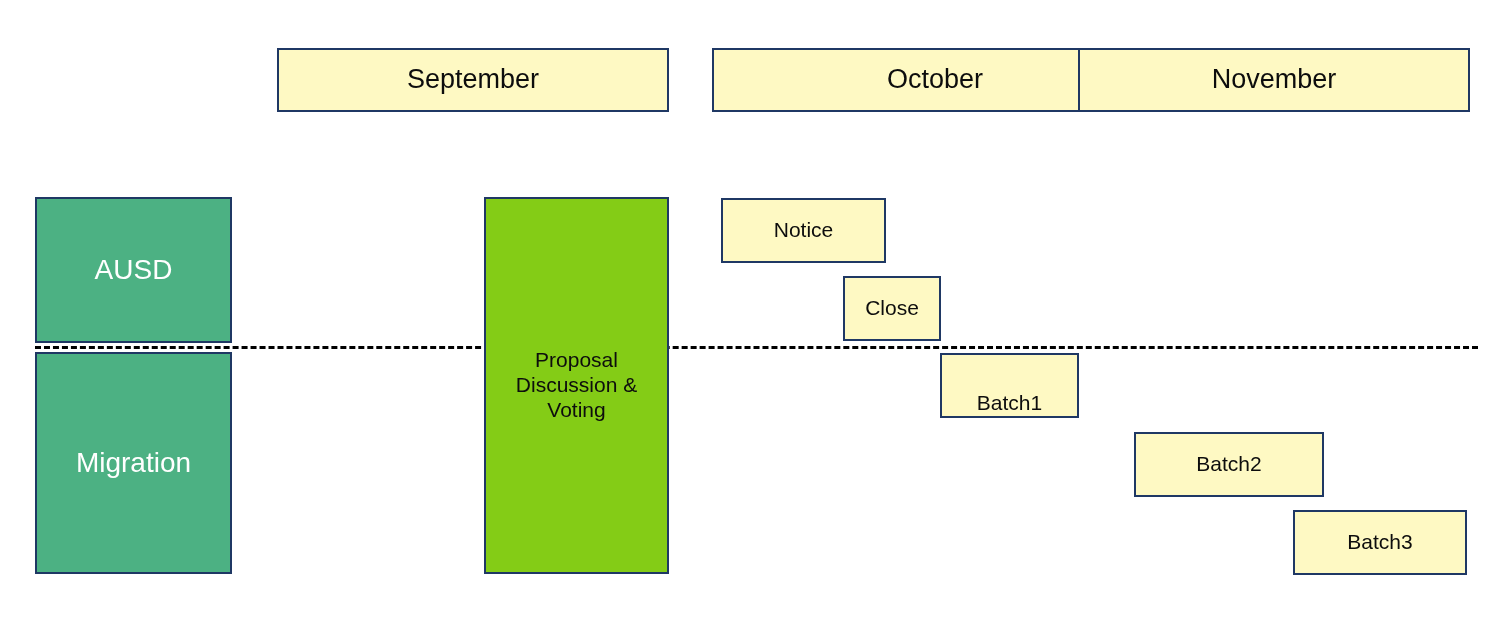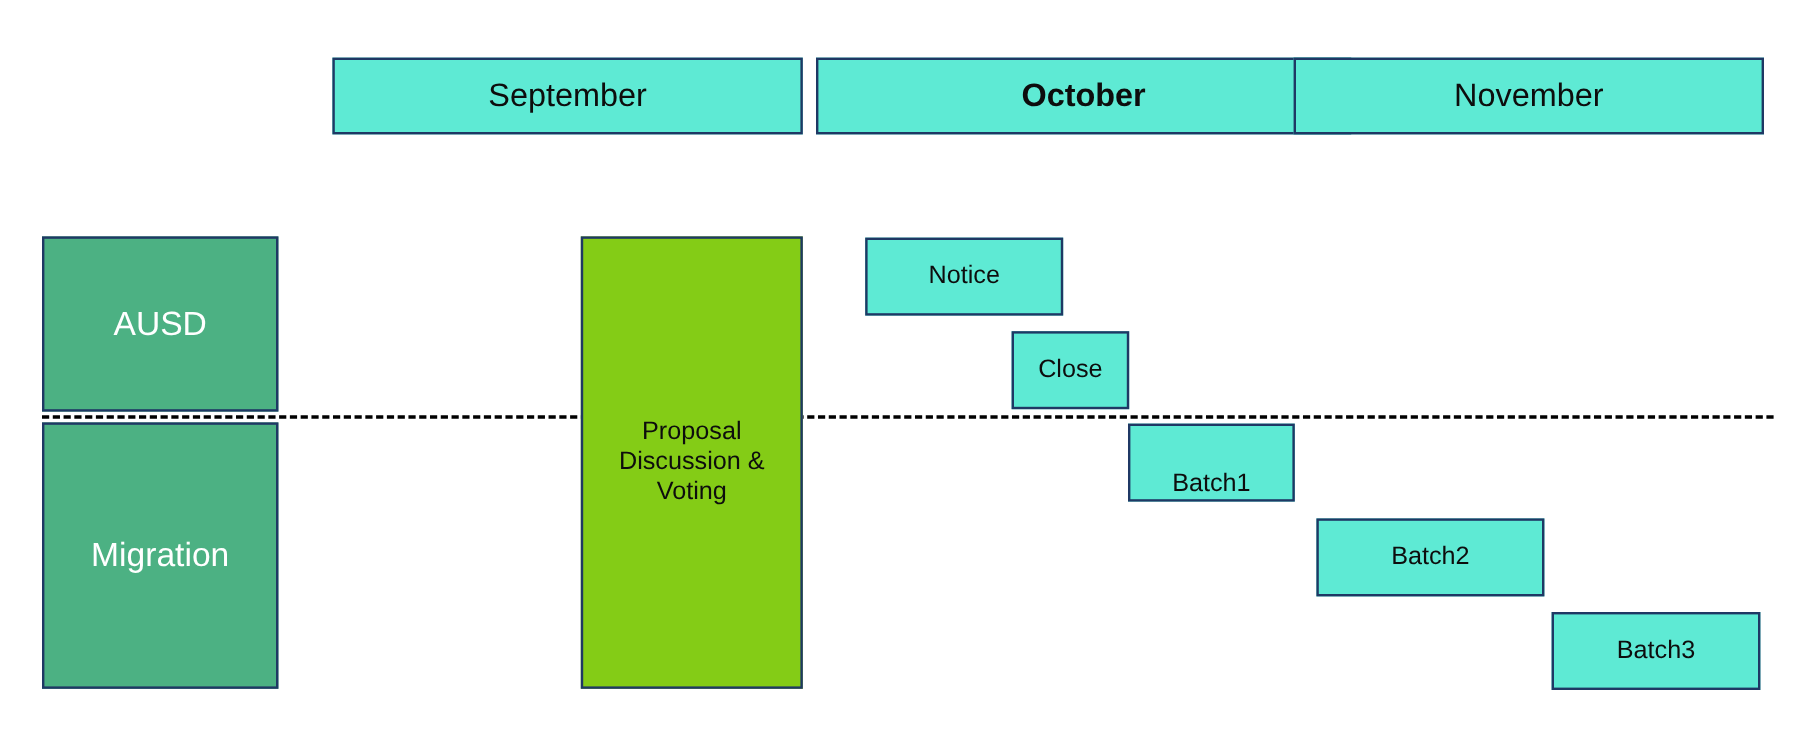--- a/index.html
+++ b/index.html
@@ -19,38 +19,38 @@
     height: 624px;
     background: #ffffff;
     overflow: hidden;
   }
 
   
   .box {
     position: absolute;
     box-sizing: border-box;
     border: 2px solid #1F3864;
-    background: #5eead4;
+    background: #fef9c3;
     display: flex;
     align-items: center;
     justify-content: center;
     text-align: center;
     color: #000000;
     line-height: 1.18;
   }
 
   
   .month-box {
     height: 64px;
     top: 48px;
     font-size: 27px;
     color: #0d0d0d;
   }
   #month-0 { left: 277px;  width: 392px; }
-  #month-1 { left: 680px;  width: 446px; font-weight: bold; }
+  #month-1 { left: 712px;  width: 446px; }
   #month-2 { left: 1078px; width: 392px; }
 
   
   .track-box {
     left: 35px;
     width: 197px;
     background: #4CB183;
     border: 2px solid #1F3864;
     color: #ffffff;
     font-size: 28px;
@@ -69,21 +69,21 @@
     color: #0d0d0d;
     padding: 0 8px;
   }
   #phase-proposal .phase-label { white-space: pre-line; }
 
   
   .step-box { font-size: 21px; color: #0d0d0d; }
   #step-notice { left: 681px;  top: 198px; width: 165px; height: 65px; margin-left: 40px; }
   #step-close  { left: 843px;  top: 276px; width: 98px;  height: 65px; }
   #step-batch1 { left: 940px;  top: 353px; width: 139px; height: 65px; align-items: flex-end; }
-  #step-batch2 { left: 1097px; top: 432px; width: 190px; height: 65px; }
+  #step-batch2 { left: 1134px; top: 432px; width: 190px; height: 65px; }
   #step-batch3 { left: 1293px; top: 510px; width: 174px; height: 65px; }
 
   
   #divider-line {
     position: absolute;
     left: 35px;
     top: 346px;
     width: 1443px;
     height: 0;
     border-top: 3px dashed #000000;

